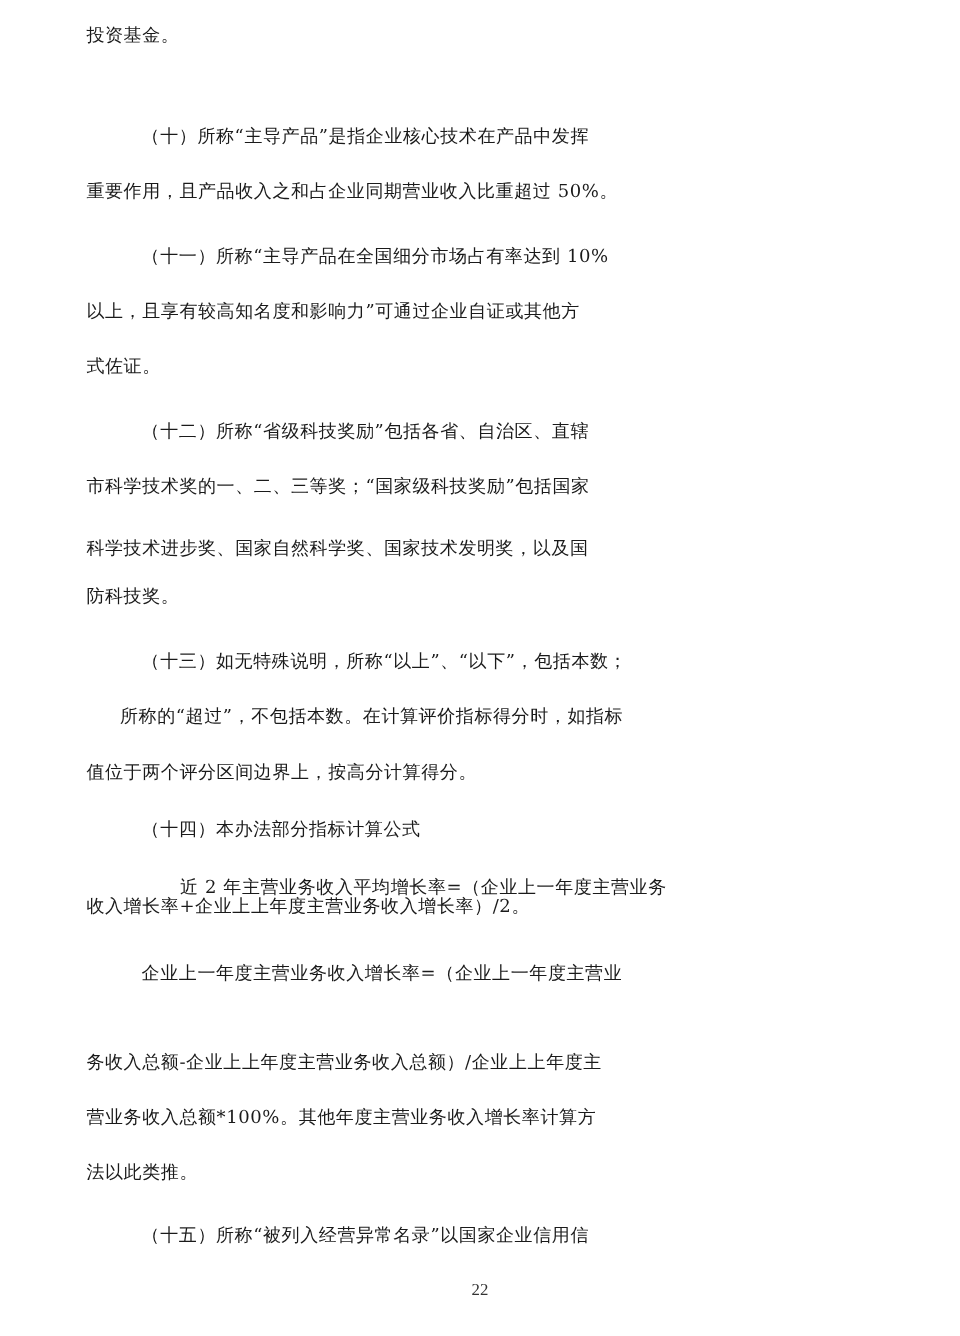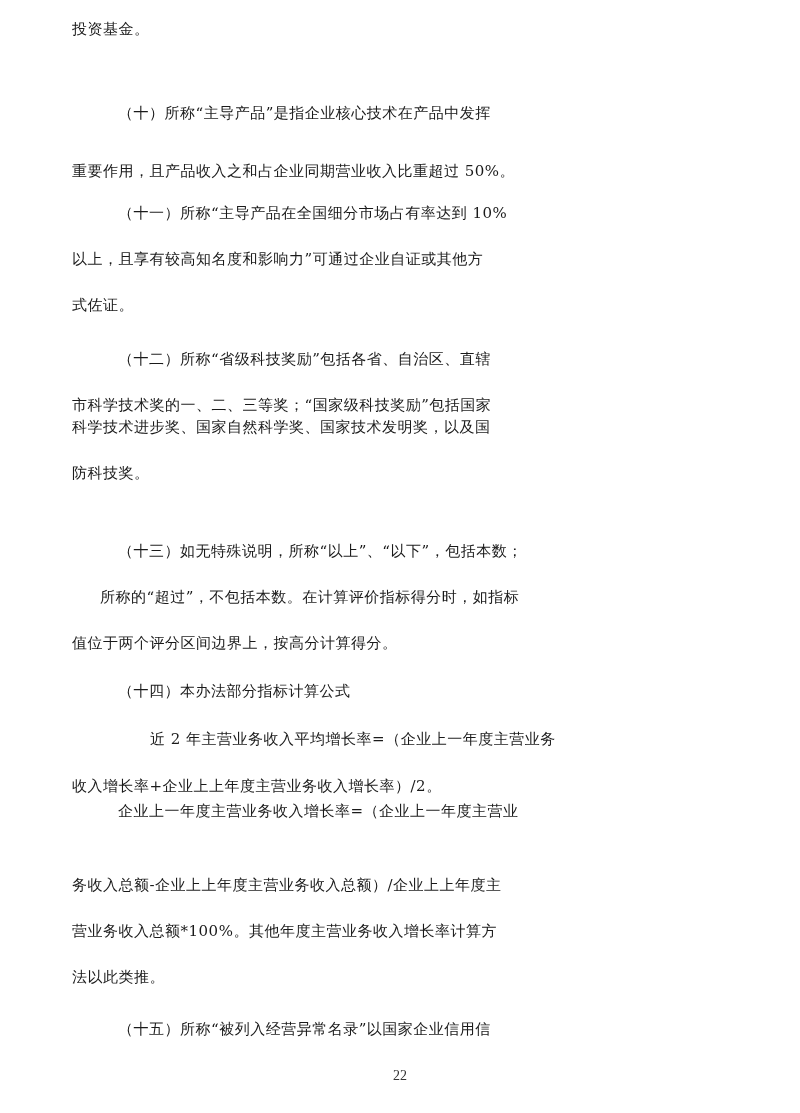--- a/index.html
+++ b/index.html
@@ -9,34 +9,34 @@
   .pageno { position:absolute; top:1068px; left:0; width:800px; text-align:center;
             font-family:"Liberation Serif",serif; font-size:14px; color:#333; }
 </style>
 </head>
 <body>
 
 <div>
   <div id="lines">
       <div class="line" style="left: 72px; top: 14px;">投资基金。</div>
       <div class="line" style="left: 118px; top: 98px;">（十）所称“主导产品”是指企业核心技术在产品中发挥</div>
-      <div class="line" style="left: 72px; top: 144px; margin-top: 12px;">重要作用，且产品收入之和占企业同期营业收入比重超过 50%。</div>
+      <div class="line" style="left: 72px; top: 144px;">重要作用，且产品收入之和占企业同期营业收入比重超过 50%。</div>
       <div class="line" style="left: 118px; top: 198px;">（十一）所称“主导产品在全国细分市场占有率达到 10%</div>
       <div class="line" style="left: 72px; top: 244px;">以上，且享有较高知名度和影响力”可通过企业自证或其他方</div>
       <div class="line" style="left: 72px; top: 290px;">式佐证。</div>
       <div class="line" style="left: 118px; top: 344px;">（十二）所称“省级科技奖励”包括各省、自治区、直辖</div>
       <div class="line" style="left: 72px; top: 390px;">市科学技术奖的一、二、三等奖；“国家级科技奖励”包括国家</div>
-      <div class="line" style="left: 72px; top: 412px; text-align: center;">科学技术进步奖、国家自然科学奖、国家技术发明奖，以及国</div>
-      <div class="line" style="left: 72px; top: 458px;">防科技奖。</div>
+      <div class="line" style="left: 72px; top: 442px; text-align: center;">科学技术进步奖、国家自然科学奖、国家技术发明奖，以及国</div>
+      <div class="line" style="left: 72px; top: 482px;">防科技奖。</div>
       <div class="line" style="left: 118px; top: 536px;">（十三）如无特殊说明，所称“以上”、“以下”，包括本数；</div>
       <div class="line" style="left: 72px; top: 582px; margin-left: 28px;">所称的“超过”，不包括本数。在计算评价指标得分时，如指标</div>
       <div class="line" style="left: 72px; top: 628px;">值位于两个评分区间边界上，按高分计算得分。</div>
       <div class="line" style="left: 118px; top: 676px;">（十四）本办法部分指标计算公式</div>
       <div class="line" style="left: 118px; top: 724px; margin-left: 32px;">近 2 年主营业务收入平均增长率=（企业上一年度主营业务</div>
-      <div class="line" style="left: 72px; top: 771px;">收入增长率+企业上上年度主营业务收入增长率）/2。</div>
+      <div class="line" style="left: 72px; top: 740px;">收入增长率+企业上上年度主营业务收入增长率）/2。</div>
       <div class="line" style="left: 118px; top: 796px;">企业上一年度主营业务收入增长率=（企业上一年度主营业</div>
       <div class="line" style="left: 72px; top: 870px;">务收入总额-企业上上年度主营业务收入总额）/企业上上年度主</div>
       <div class="line" style="left: 72px; top: 916px;">营业务收入总额*100%。其他年度主营业务收入增长率计算方</div>
       <div class="line" style="left: 72px; top: 962px;">法以此类推。</div>
       <div class="line" style="left: 118px; top: 1014px;">（十五）所称“被列入经营异常名录”以国家企业信用信</div>
     </div>
   <div class="pageno">22</div>
 </div>
 
 </body></html>

